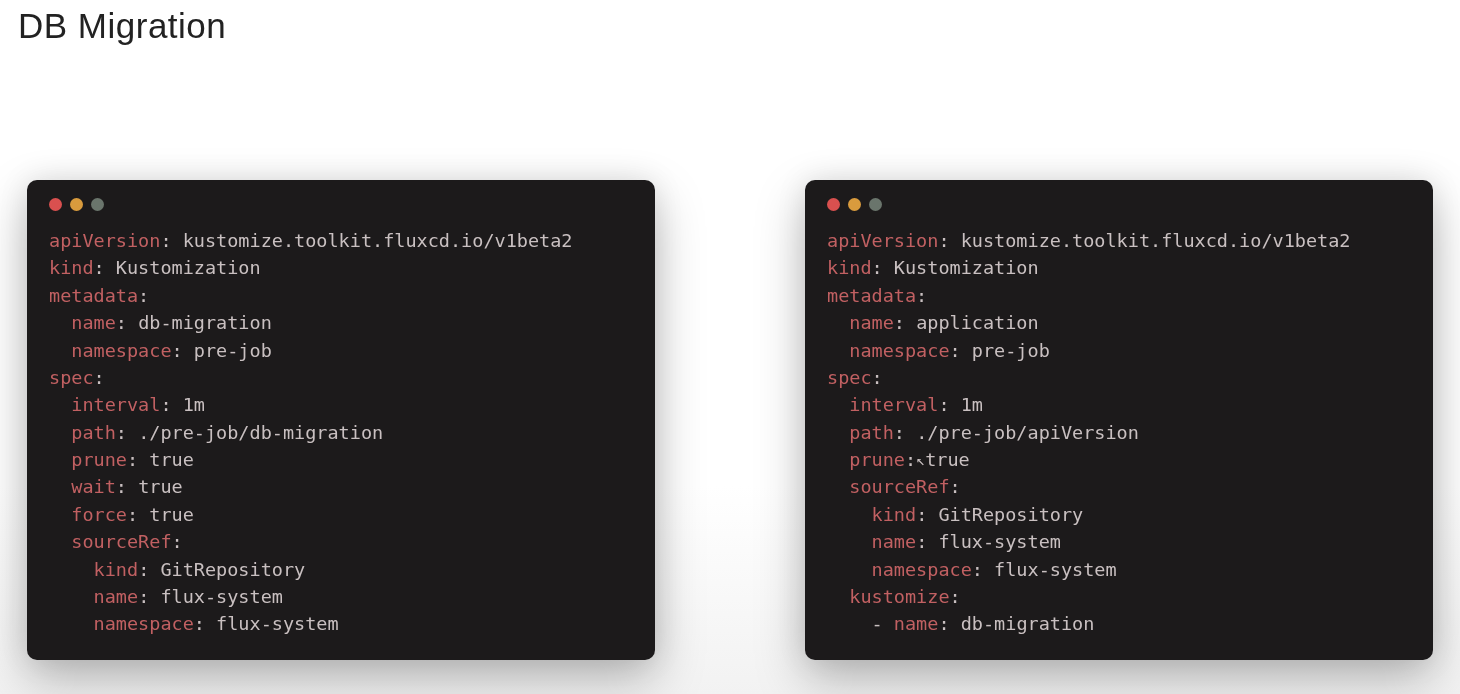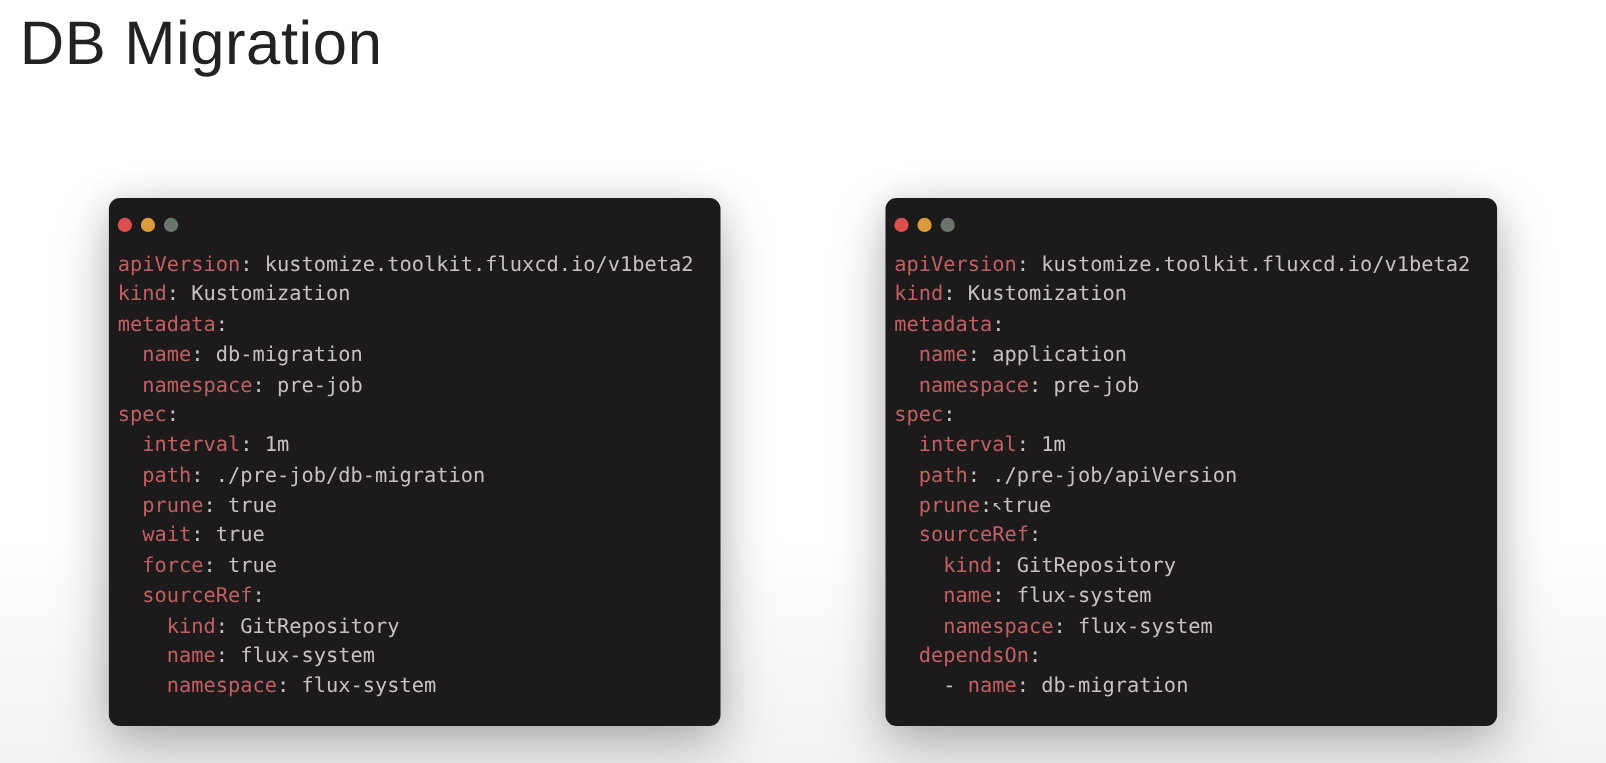--- a/index.html
+++ b/index.html
@@ -12,40 +12,40 @@
     overflow: hidden;
     position: relative;
   }
   body {
     background: linear-gradient(180deg, #ffffff 0%, #ffffff 70%, #f2f2f2 100%);
   }
   .slide-title {
     position: absolute;
     left: 18px;
     top: 6px;
-    font-size: 56px;
+    font-size: 35px;
     font-weight: 400;
     color: #222;
     letter-spacing: 0.5px;
   }
   .panels {
     position: absolute;
     top: 180px;
     left: 0;
     right: 0;
     display: flex;
     justify-content: center;
     gap: 150px;
   }
   .code-window {
-    width: 556px;
+    width: 628px;
     background: #1c1a1b;
     border-radius: 10px;
     box-shadow: 0 20px 50px rgba(0,0,0,0.25), 0 0 30px rgba(0,0,0,0.1);
-    padding: 18px 22px 22px 8px;
+    padding: 18px 22px 22px 22px;
     box-sizing: border-box;
   }
   .window-dots {
     display: flex;
     gap: 8px;
     margin-bottom: 16px;
   }
   .dot {
     width: 13px;
     height: 13px;
@@ -113,17 +113,17 @@
   <span class="k">name</span><span class="c">: </span><span class="v">application</span>
   <span class="k">namespace</span><span class="c">: </span><span class="v">pre-job</span>
 <span class="k">spec</span><span class="c">:</span>
   <span class="k">interval</span><span class="c">: </span><span class="v">1m</span>
   <span class="k">path</span><span class="c">: </span><span class="v">./pre-job/apiVersion</span>
   <span class="k">prune</span><span class="c">:</span><span class="cursor">↖</span><span class="v">true</span>
   <span class="k">sourceRef</span><span class="c">:</span>
     <span class="k">kind</span><span class="c">: </span><span class="v">GitRepository</span>
     <span class="k">name</span><span class="c">: </span><span class="v">flux-system</span>
     <span class="k">namespace</span><span class="c">: </span><span class="v">flux-system</span>
-  <span class="k">dependsOn</span><span class="c">:</span>
+  <span class="k">kustomize</span><span class="c">:</span>
     <span class="v">- </span><span class="k">name</span><span class="c">: </span><span class="v">db-migration</span></div>
   </div>
 
 </div>
 
 </body></html>

